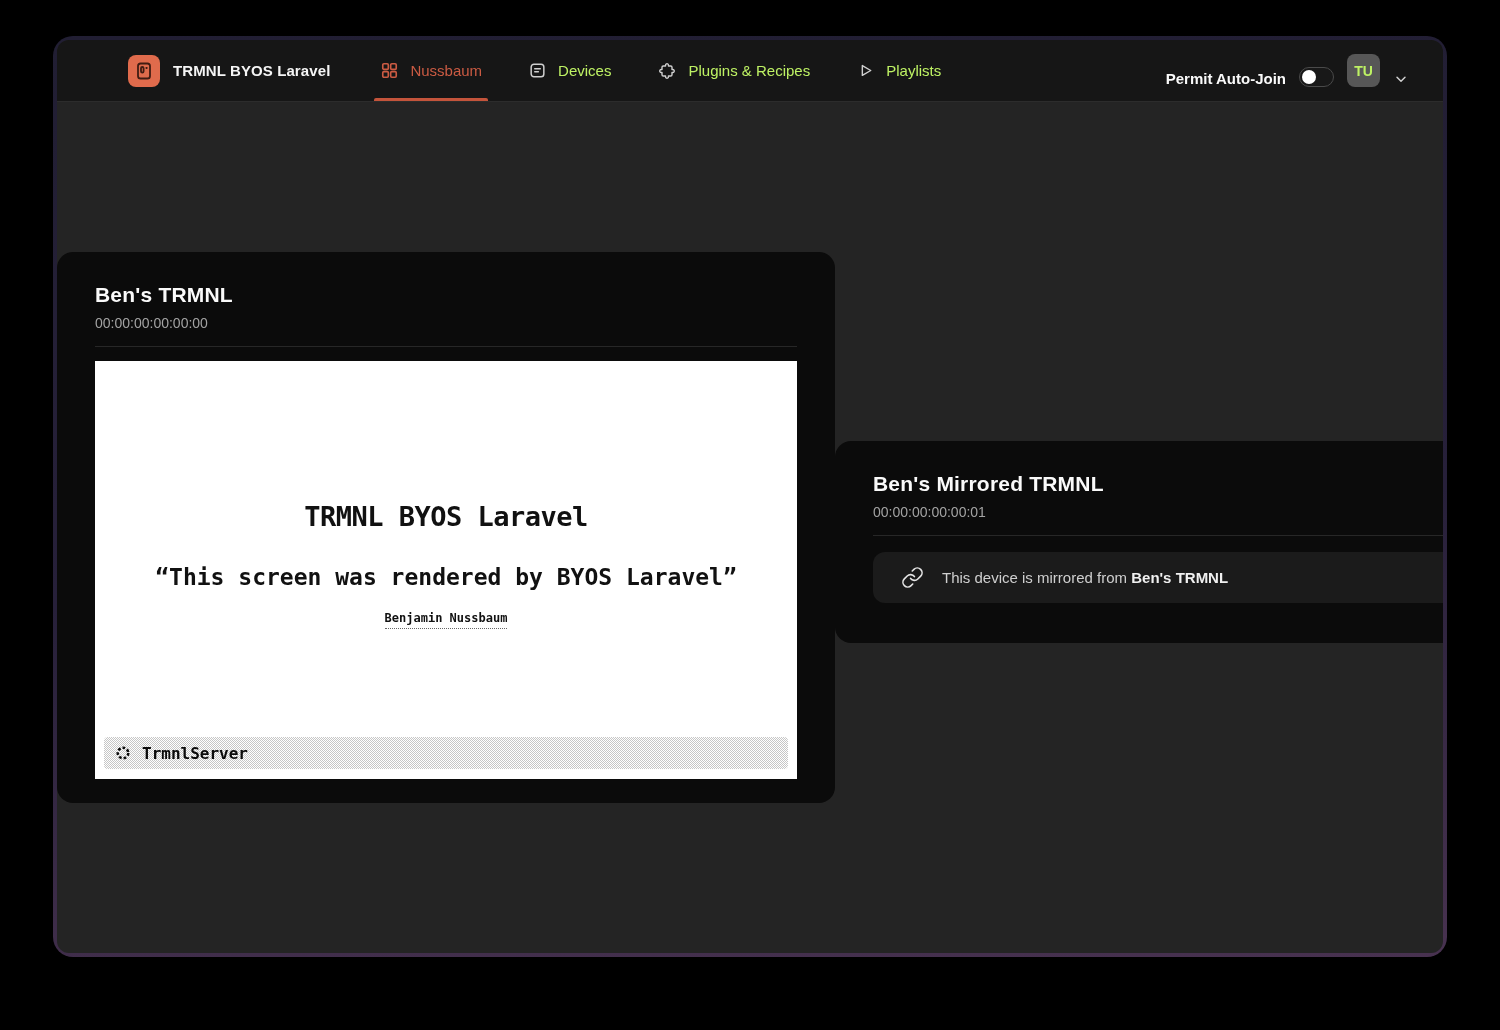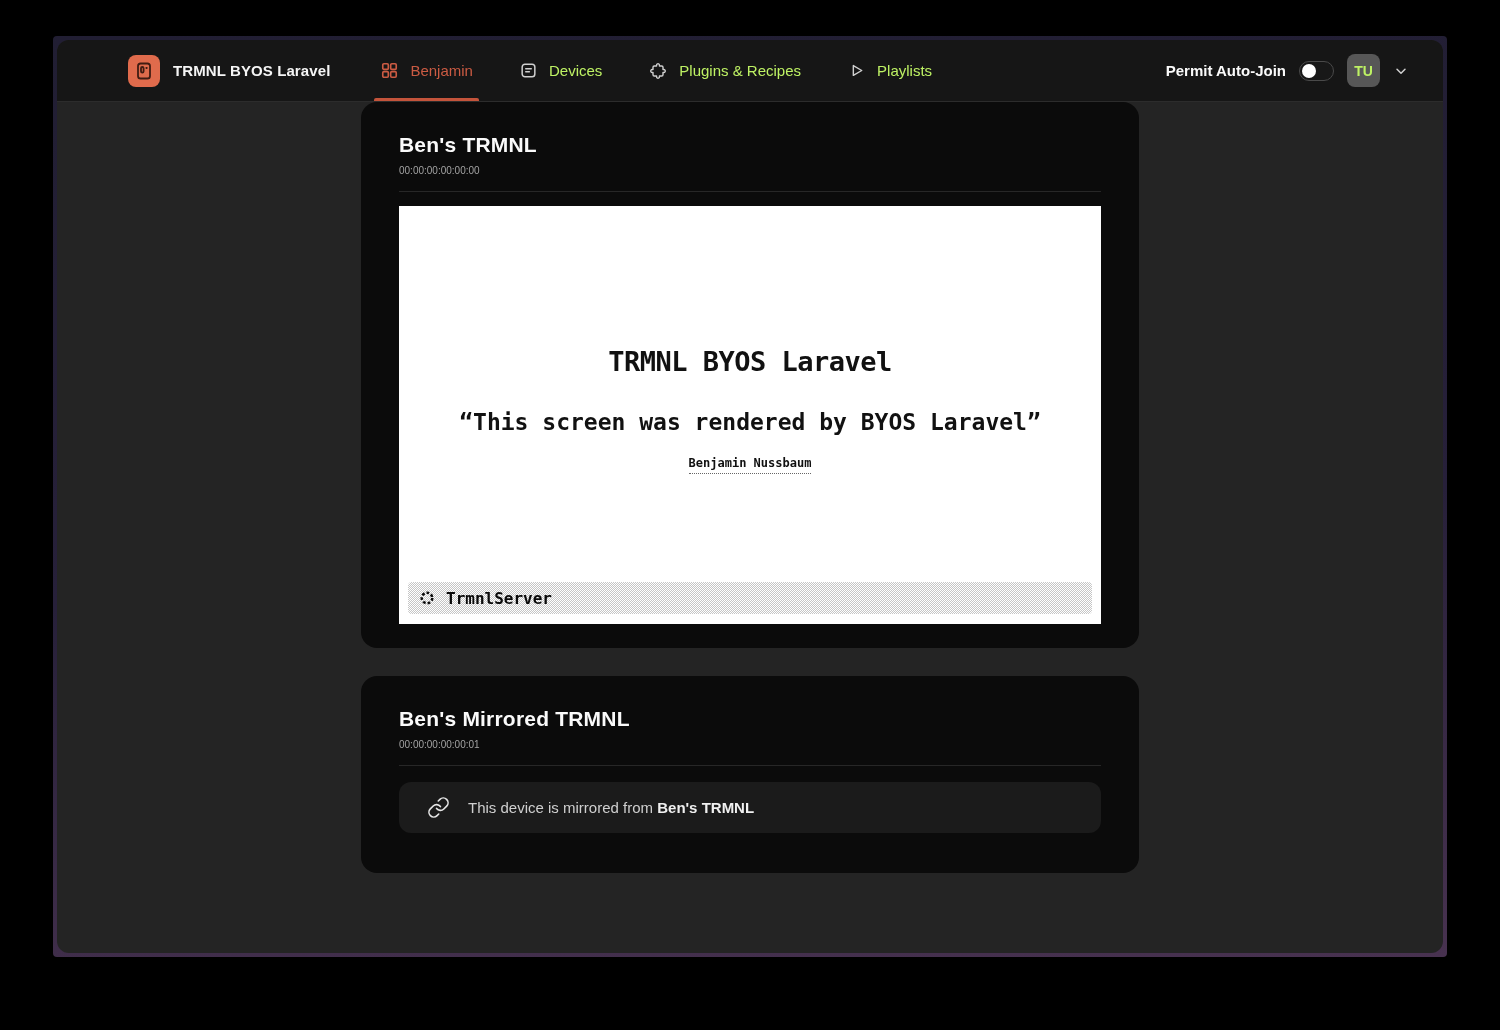--- a/index.html
+++ b/index.html
@@ -1,20 +1,20 @@
 <!DOCTYPE html>
 <html><head>
 <meta charset="utf-8">
 <style>
   * { margin:0; padding:0; box-sizing:border-box; }
   html,body { width:1500px; height:1030px; background:#000; font-family:"Liberation Sans", sans-serif; overflow:hidden; }
 
   .window-frame {
     position:absolute; left:53px; top:36px; width:1394px; height:921px;
-    border-radius:4px; padding:4px;
+    border-radius:20px; padding:4px;
     background:linear-gradient(175deg,#211e33 0%, #27203a 55%, #483250 100%);
   }
   .window {
     width:100%; height:100%; border-radius:12px; background:#242424;
     overflow:hidden; display:flex; flex-direction:column;
   }
 
   
   .navbar {
     flex:0 0 62px; background:#161616; border-bottom:1px solid #2c2c2c;
@@ -29,39 +29,39 @@
   .tab { display:flex; align-items:center; gap:11px; color:#bef264; font-size:15px;
          font-weight:500; position:relative; cursor:pointer; }
   .tab .ticon { display:flex; color:#cfcfcf; }
   .tab.active { color:#cb5b43; }
   .tab.active .ticon { color:#cb5b43; }
   .tab.active::after {
     content:""; position:absolute; left:-6px; right:-6px; bottom:0; height:3px;
     background:#c4543b; border-radius:2px 2px 0 0;
   }
 
-  .nav-right { margin-left:auto; display:flex; align-items:center; gap:13px; }
+  .nav-right { margin-left:auto; display:flex; align-items:flex-end; gap:13px; }
   .autojoin-label { color:#fafafa; font-weight:600; font-size:15px; }
   .toggle { width:35px; height:20px; border-radius:10px; background:#181818;
             border:1px solid #4a4a4a; position:relative; cursor:pointer; }
   .toggle-knob { position:absolute; left:2px; top:2px; width:14px; height:14px;
                  border-radius:50%; background:#fff; }
   .avatar { width:33px; height:33px; border-radius:8px; background:#575757; color:#bef264;
             display:flex; align-items:center; justify-content:center;
             font-size:14px; font-weight:600; cursor:pointer; }
   .chevron { display:flex; color:#cfcfcf; cursor:pointer; }
 
   
   .main { flex:1; overflow:hidden; display:flex;
-          flex-direction:column; align-items:center; }
+          flex-direction:row; align-items:center; }
   .card { width:778px; background:#0b0b0b; border-radius:16px;
           padding:30px 38px 24px; flex-shrink:0; }
   .card.second { margin-top:28px; padding-bottom:40px; }
   .card-title { color:#fafafa; font-size:21px; font-weight:600; letter-spacing:.2px; line-height:26px; }
-  .card-mac { color:#a3a3a3; font-size:10px; margin-top:7px; }
+  .card-mac { color:#a3a3a3; font-size:14px; margin-top:7px; }
   .card-divider { border:none; border-top:1px solid #272727; margin-top:15px; }
 
   
   .screen { margin-top:14px; width:100%; height:418px; background:#fff; position:relative;
             font-family:"DejaVu Sans Mono", monospace; color:#111; text-align:center; }
   .screen-title { padding-top:140px; font-size:27px; font-weight:700; letter-spacing:-.5px; }
   .screen-quote { margin-top:32px; font-size:23px; font-weight:700; }
   .screen-author-row { margin-top:17px; }
   .screen-author { display:inline-block; font-size:12px; font-weight:700;
                    border-bottom:1.5px dotted #666; padding-bottom:3px; cursor:pointer; }
@@ -103,21 +103,21 @@
       <div class="tabs">
         <div class="tab active">
           <span class="ticon">
             <svg width="19" height="19" viewBox="0 0 24 24" fill="none" stroke="currentColor" stroke-width="2.1">
               <rect x="3.5" y="3.5" width="7" height="7" rx="1.4"></rect>
               <rect x="13.5" y="3.5" width="7" height="7" rx="1.4"></rect>
               <rect x="3.5" y="13.5" width="7" height="7" rx="1.4"></rect>
               <rect x="13.5" y="13.5" width="7" height="7" rx="1.4"></rect>
             </svg>
           </span>
-          <span>Benjamin</span>
+          <span>Nussbaum</span>
         </div>
         <div class="tab">
           <span class="ticon">
             <svg width="19" height="19" viewBox="0 0 24 24" fill="none" stroke="currentColor" stroke-width="1.9" stroke-linecap="round">
               <rect x="4" y="4" width="16" height="16" rx="3.5"></rect>
               <path d="M8.5 9.7h7"></path>
                 <path d="M8.5 13.7h4.6"></path>
             </svg>
           </span>
           <span>Devices</span>

